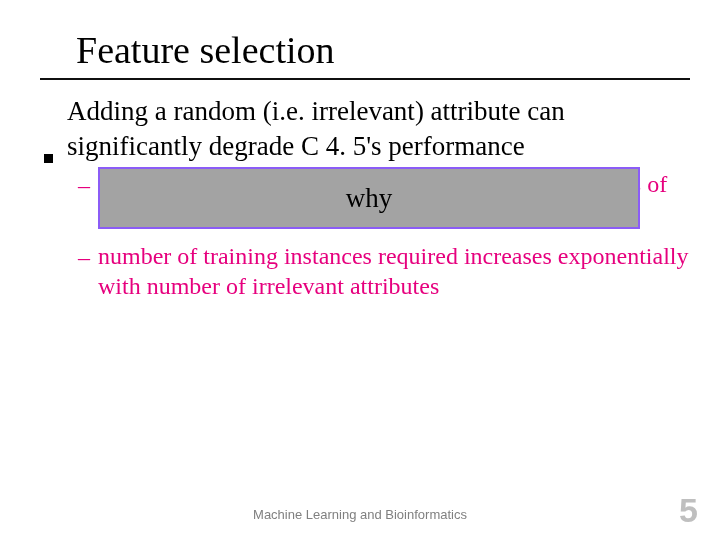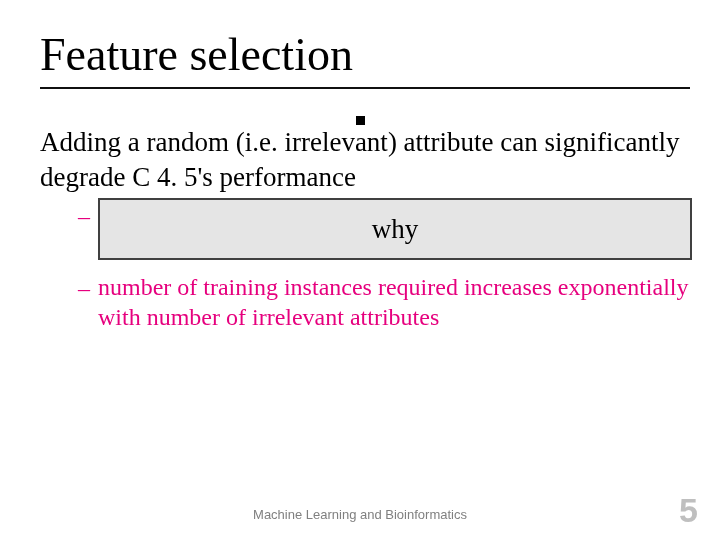--- a/index.html
+++ b/index.html
@@ -1,30 +1,30 @@
 <!DOCTYPE html>
 <html><head>
 <meta charset="utf-8">
 <style>
   * { margin: 0; padding: 0; box-sizing: border-box; }
   html, body { width: 720px; height: 540px; background: #fff; font-family: "Times New Roman", Times, serif; color: #000; }
   .slide { position: relative; width: 720px; height: 540px; padding: 28px 30px 0 40px; }
-  .title { font-size: 46px; font-weight: 400; margin-bottom: 6px; }
+  .title { font-size: 38px; font-weight: 400; margin-bottom: 6px; margin-left: 36px; }
   .rule { border: none; border-top: 2px solid #101010; margin: 2px 0 14px 0; }
   .bullets { list-style: none; }
-  .b1 { display: flex; align-items: center; margin: 10px 0 4px 0; flex-direction: column; }
+  .b1 { display: flex; align-items: flex-end; margin: 10px 0 4px 0; }
   .b1 .square { flex: 0 0 auto; width: 9px; height: 9px; background: #000; margin: 13px 14px 0 4px; }
   .b1 .text { font-size: 27px; line-height: 1.28; }
   .sub { list-style: none; margin: 6px 0 10px 38px; }
   .sub li { display: flex; align-items: flex-start; margin: 2px 0; }
   .sub .dash { flex: 0 0 auto; font-size: 24px; color: #e6007e; margin: 2px 8px 0 0; line-height: 1.2; }
   .sub .stext { font-size: 24px; line-height: 1.28; color: #e6007e; }
 
   .why-wrap { position: relative; }
-  .why-box { position: absolute; left: 0; top: -2px; width: 594px; height: 62px; background: #e5e5e5; border: 2px solid #404040; display: flex; align-items: center; justify-content: center; }
+  .why-box { position: absolute; left: 0; top: -2px; width: 542px; height: 62px; background: #a3a3a3; border: 2px solid #8b5cf6; display: flex; align-items: center; justify-content: center; }
   .why-box span { font-size: 27px; color: #000; }
 
   .footer { position: absolute; bottom: 18px; left: 0; width: 100%; text-align: center; font-family: Arial, Helvetica, sans-serif; font-size: 13px; color: #808080; }
   .pagenum { position: absolute; right: 22px; bottom: 10px; font-family: Arial, Helvetica, sans-serif; font-size: 34px; font-weight: 700; color: #bfbfbf; }
 </style>
 </head>
 <body>
 
 <div class="slide">
   <h1 class="title">Feature selection</h1>

